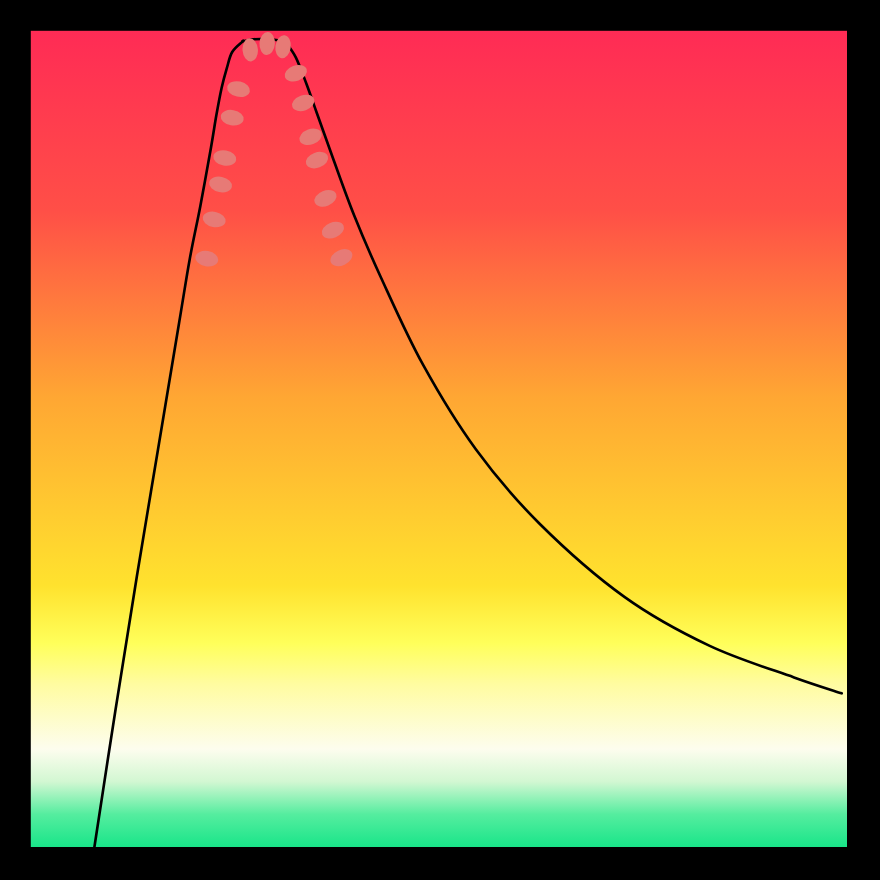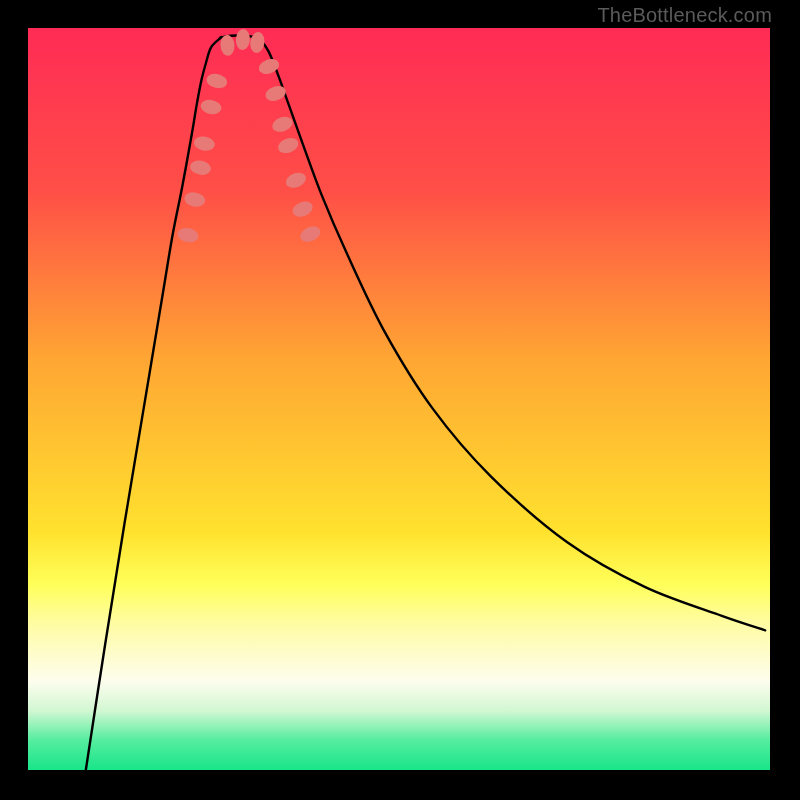--- a/index.html
+++ b/index.html
@@ -10,21 +10,20 @@
     color:#5b5b5b;letter-spacing:0.2px;
     z-index:5;
   }
   svg{position:absolute;top:0;left:0;}
 </style>
 </head>
 <body>
 
 <div class="wrap">
 
-  <div class="watermark">TheBottleneck.com</div>
 
   <svg width="800" height="800" viewBox="0 0 800 800">
     <defs>
       <linearGradient id="bg-grad" x1="0" y1="0" x2="0" y2="1">
       <stop offset="0%" stop-color="#ff2b55"></stop>
           <stop offset="22%" stop-color="#ff4f47"></stop>
           <stop offset="45%" stop-color="#ffa733"></stop>
           <stop offset="68%" stop-color="#ffe22e"></stop>
           <stop offset="75%" stop-color="#ffff5a"></stop>
           <stop offset="80%" stop-color="#fffca0"></stop>

